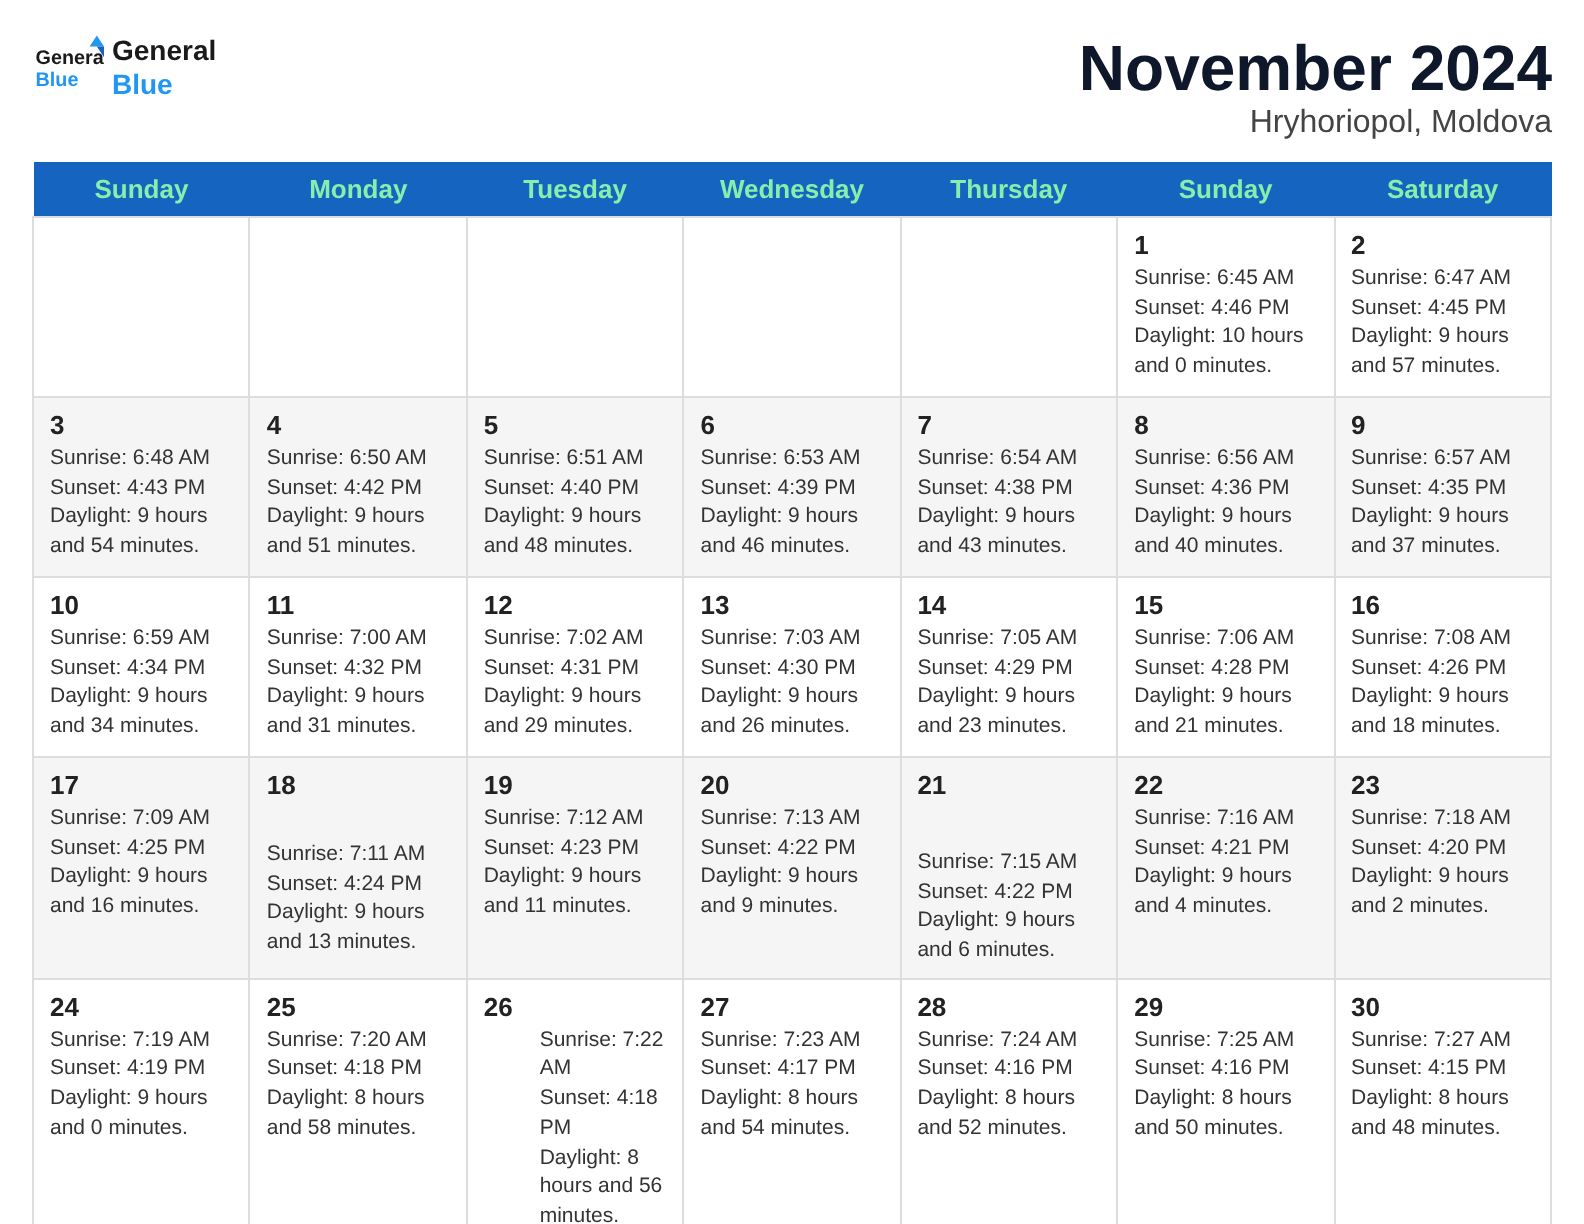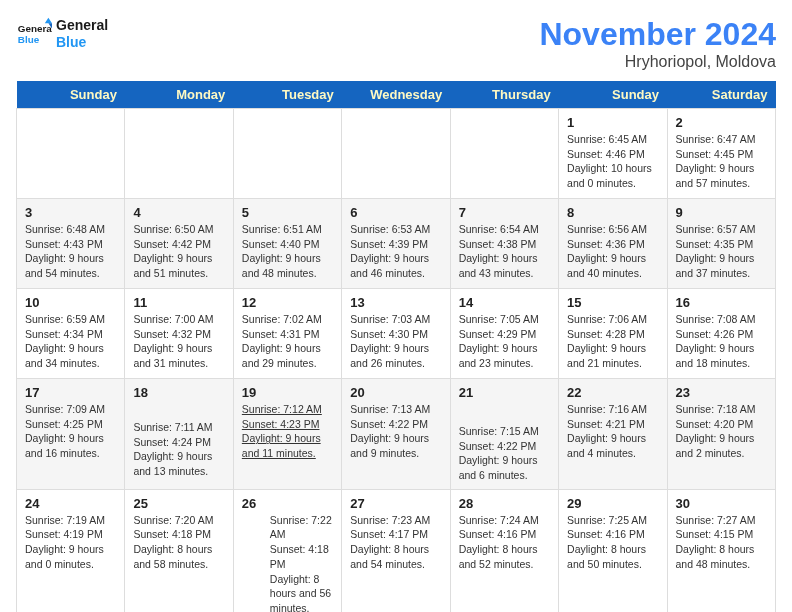--- a/index.html
+++ b/index.html
@@ -24,35 +24,35 @@
     .logo-icon {
       width: 36px;
       height: 36px;
     }
     .title-block {
       text-align: right;
     }
     .month-title {
       font-size: 32px;
       font-weight: bold;
-      color: #3b82f6;
+      color: #0f172a;
     }
     .location {
       font-size: 16px;
       color: #444;
     }
     table {
       width: 100%;
       border-collapse: collapse;
       table-layout: fixed;
     }
     th {
       background: #1565c0;
-      color: #fef9c3;
-      text-align: right;
+      color: #86efac;
+      text-align: center;
       padding: 6px 8px;
       font-size: 13px;
       font-weight: bold;
     }
     td {
       vertical-align: top;
       padding: 6px 8px;
       font-size: 11px;
       color: #222;
       border: 1px solid #ddd;
@@ -229,21 +229,21 @@
 Daylight: 9 hours and 16 minutes.</div>
         </td>
         <td>
           <span class="day-num">18</span>
           <div class="day-info" style="white-space: pre-line; margin-top: 20px;">Sunrise: 7:11 AM
 Sunset: 4:24 PM
 Daylight: 9 hours and 13 minutes.</div>
         </td>
         <td>
           <span class="day-num">19</span>
-          <div class="day-info" style="white-space: pre-line; text-decoration: underline;">Sunrise: 7:12 AM
+          <div class="day-info" style="white-space: pre-line;">Sunrise: 7:12 AM
 Sunset: 4:23 PM
 Daylight: 9 hours and 11 minutes.</div>
         </td>
         <td>
           <span class="day-num">20</span>
           <div class="day-info" style="white-space: pre-line;">Sunrise: 7:13 AM
 Sunset: 4:22 PM
 Daylight: 9 hours and 9 minutes.</div>
         </td>
         <td>

